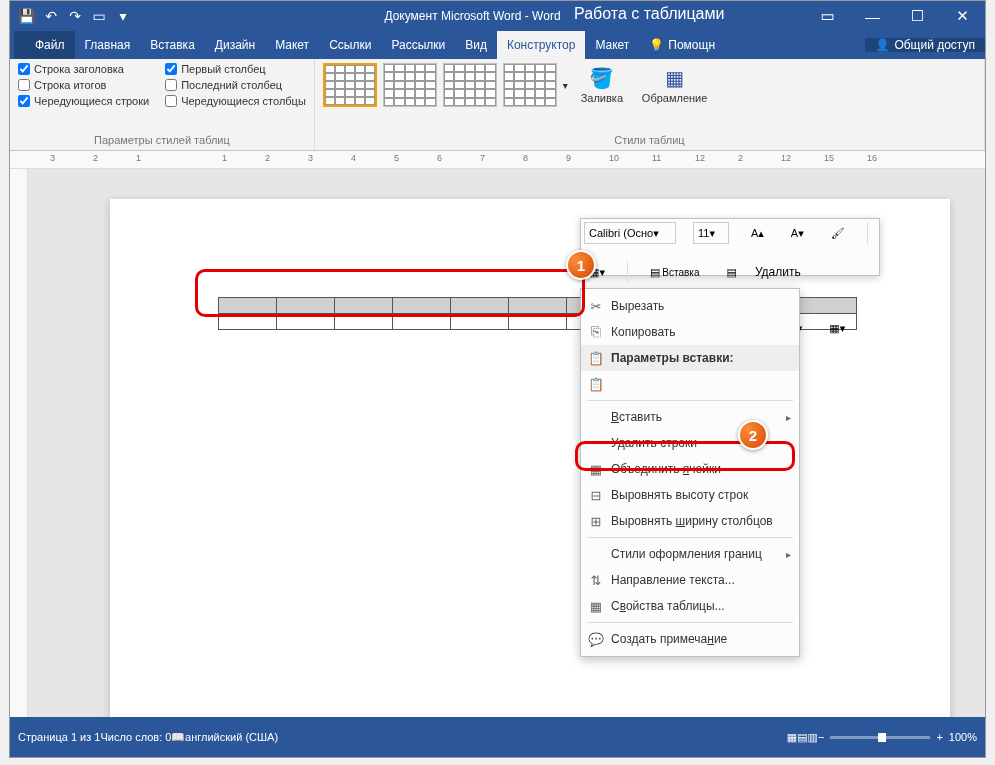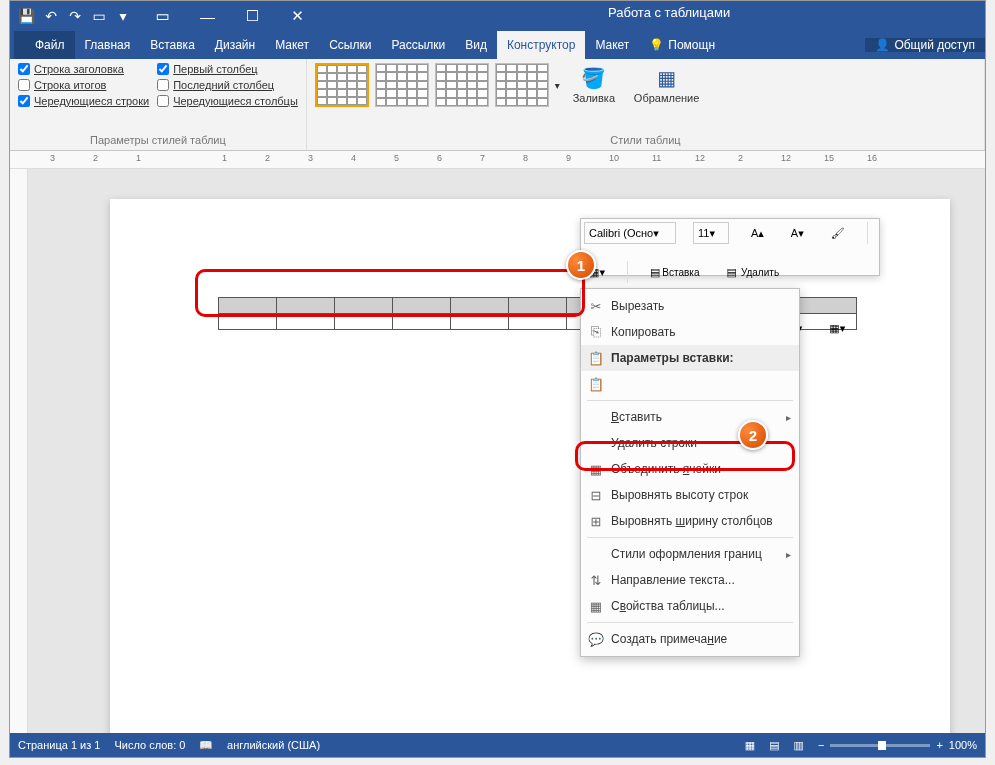--- a/index.html
+++ b/index.html
@@ -2,32 +2,32 @@
 <html><head>
 <meta charset="utf-8">
 <style>
 *{box-sizing:border-box;margin:0;padding:0;font-family:"Segoe UI",Arial,sans-serif;}
 body{background:#f0f0f0;width:995px;height:765px;overflow:hidden;position:relative;}
 .window{position:absolute;left:9px;top:0;width:977px;height:758px;background:#fff;border:1px solid #999;display:flex;flex-direction:column;}
 .titlebar{height:30px;background:linear-gradient(#2b579a,#2b579a);display:flex;align-items:center;color:#fff;font-size:12px;}
 .qat{display:flex;align-items:center;padding:0 6px;gap:2px;}
 .qat span{width:22px;height:22px;display:flex;align-items:center;justify-content:center;cursor:pointer;font-size:14px;}
 .title-center{flex:1;text-align:center;}
-.title-tools{position:absolute;left:598px;top:4px;color:#fff;font-size:13px;}
+.title-tools{position:absolute;left:564px;top:4px;color:#fff;font-size:16px;}
 .win-ctrl{display:flex;}
 .win-ctrl span{width:45px;height:30px;display:flex;align-items:center;justify-content:center;cursor:pointer;font-size:15px;}
 .ribbon-tabs{height:28px;background:#2b579a;display:flex;align-items:center;color:#fff;font-size:12px;padding-left:4px;}
 .ribbon-tabs .tab{padding:0 10px;height:100%;display:flex;align-items:center;cursor:pointer;}
 .ribbon-tabs .tab.file{background:#1f4479;padding-left:21px;}
 .ribbon-tabs .tab.active{background:#f3f3f3;color:#2b579a;}
 .ribbon-tabs .spacer{flex:1;}
 .ribbon-tabs .right{padding:0 10px;display:flex;align-items:center;gap:4px;}
 .ribbon{height:92px;background:#f3f3f3;border-bottom:1px solid #c6c6c6;display:flex;font-size:11px;color:#333;}
 .group{border-right:1px solid #ddd;padding:4px 8px;display:flex;flex-direction:column;}
-.group .opts{display:flex;gap:8px;text-decoration:underline;}
+.group .opts{display:flex;gap:16px;}
 .col{display:flex;flex-direction:column;gap:4px;}
 .chk{display:flex;align-items:center;gap:4px;cursor:pointer;white-space:nowrap;}
 .chk input{width:12px;height:12px;}
 .glabel{text-align:center;font-size:11px;color:#777;margin-top:auto;}
 .styles-group{flex:1;display:flex;flex-direction:column;padding:4px 8px;border-right:1px solid #ddd;}
 .style-row{display:flex;gap:6px;align-items:center;}
 .tstyle{width:54px;height:44px;border:1px solid #c0c0c0;background:#fff;display:grid;grid-template-columns:repeat(5,1fr);grid-template-rows:repeat(5,1fr);cursor:pointer;}
 .tstyle div{border:1px solid #999;}
 .tstyle.sel{border:2px solid #f2a100;}
 .vbtn{display:flex;flex-direction:column;align-items:center;justify-content:center;padding:2px 6px;cursor:pointer;min-width:56px;font-size:11px;gap:2px;}
@@ -45,40 +45,41 @@
 .badge{position:absolute;width:30px;height:30px;border-radius:50%;background:radial-gradient(circle at 30% 30%,#ff8a3a,#d34a00);border:2px solid #fff;box-shadow:0 1px 4px rgba(0,0,0,.4);color:#fff;font-weight:bold;display:flex;align-items:center;justify-content:center;font-size:15px;}
 .mini-toolbar{position:absolute;left:580px;top:218px;width:300px;height:58px;background:#fcfcfc;border:1px solid #c0c0c0;box-shadow:0 2px 8px rgba(0,0,0,.2);display:flex;flex-wrap:wrap;font-size:11px;padding:3px;gap:17px;align-content:flex-start;}
 .mini-toolbar .mi{height:22px;display:flex;align-items:center;padding:0 4px;border:1px solid transparent;cursor:pointer;}
 .mini-toolbar .sep{width:1px;height:22px;background:#ddd;}
 .context-menu{position:absolute;left:580px;top:288px;width:220px;background:#fcfcfc;border:1px solid #c0c0c0;box-shadow:0 3px 10px rgba(0,0,0,.25);font-size:12px;color:#333;padding:4px 0;}
 .context-menu .item{height:26px;display:flex;align-items:center;padding:0 8px 0 30px;position:relative;cursor:pointer;}
 .context-menu .item .ic{position:absolute;left:6px;width:18px;text-align:center;color:#666;font-size:13px;}
 .context-menu .item .arrow{position:absolute;right:8px;color:#666;font-size:10px;}
 .context-menu .hdr{background:#eee;font-weight:bold;}
 .context-menu .sep{height:1px;background:#ddd;margin:3px 6px;}
-.statusbar{height:24px;background:#2b579a;color:#fff;font-size:11px;display:flex;align-items:center;padding:0 8px;gap:14px;}
+.statusbar{height:40px;background:#2b579a;color:#fff;font-size:11px;display:flex;align-items:center;padding:0 8px;}
 .statusbar .spacer{flex:1;}
 .zoom{display:flex;align-items:center;gap:6px;}
 .zoom .track{width:100px;height:3px;background:rgba(255,255,255,.4);position:relative;}
 .zoom .thumb{position:absolute;left:48px;top:-3px;width:8px;height:9px;background:#fff;}
 u.accel{text-decoration:underline;}
 </style>
 </head>
 <body>
 
 <div class="window">
 
   <div class="titlebar">
     <div class="qat">
       <span>💾</span>
       <span>↶</span>
       <span>↷</span>
       <span>▭</span>
       <span>▾</span>
     </div>
+    <div class="title-center">Документ Microsoft Word - Word</div>
     <div class="title-tools">Работа с таблицами</div>
     <div class="win-ctrl">
       <span>▭</span>
       <span>—</span>
       <span>☐</span>
       <span>✕</span>
     </div>
   </div>
 
   <div class="ribbon-tabs">
@@ -338,21 +339,21 @@
 <div class="mini-toolbar">
   <div class="mi" style="width:92px;border:1px solid #ccc"><span>Calibri (Осно</span> ▾</div>
   <div class="mi" style="width:36px;border:1px solid #ccc"><span>11</span> ▾</div>
   <div class="mi">A▴</div>
   <div class="mi">A▾</div>
   <div class="mi">🖌</div>
   <div class="sep"></div>
   <div class="mi">▦▾</div>
   <div class="sep"></div>
   <div class="mi">▤<span style="font-size:10px;margin-left:2px">Вставка</span></div>
-  <div class="mi">▤<span style="font-size:10px;margin-left:4px">Удалить</span></div>
+  <div class="mi">▤<span style="font-size:12px;margin-left:18px">Удалить</span></div>
   <div style="width:100%;height:0"></div>
   <div class="mi">
       <b>Ж</b>
     </div>
   <div class="mi">
       <i>К</i>
     </div>
   <div class="mi">≡▾</div>
   <div class="mi"><span style="background:#ff0">ab</span>▾</div>
   <div class="mi"><span style="color:#c00;text-decoration:underline">A</span>▾</div>

